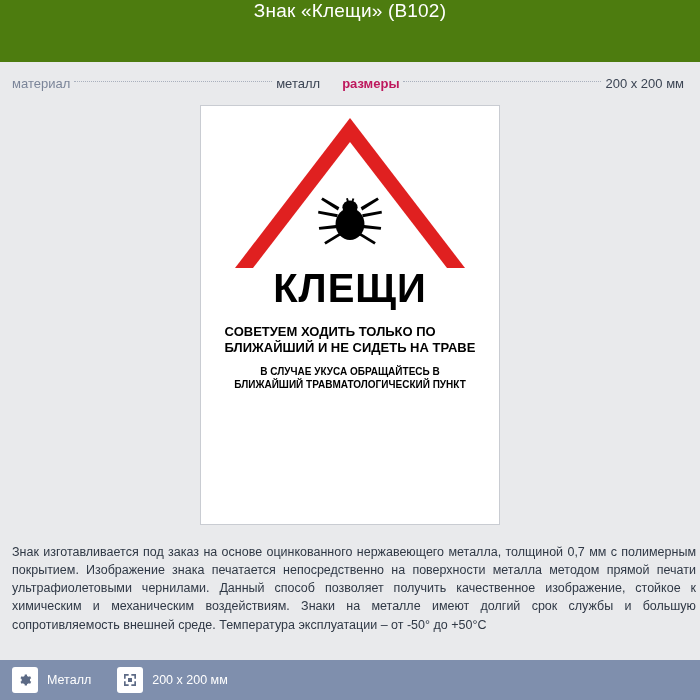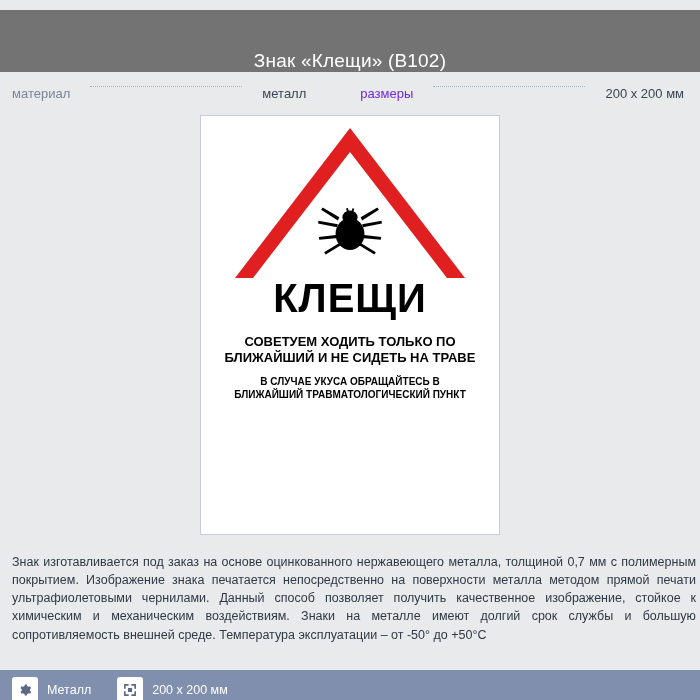--- a/index.html
+++ b/index.html
@@ -15,48 +15,46 @@
   }
   .page {
     position: relative;
     width: 700px;
     height: 700px;
     background: #e9eaec;
   }
   
   .header {
     height: 62px;
-    background: #737373;
-    display: flex;
-    align-items: flex-end;
-    justify-content: center;
-    margin-top: 10px;
+    background: #4d7c0f;
+    display: flex;
+    align-items: flex-start;
+    justify-content: center;
   }
   .header-title {
     color: #ffffff;
     font-size: 19px;
     font-weight: normal;
     letter-spacing: 0.2px;
   }
   
   .specs {
     display: flex;
-    align-items: flex-start;
+    align-items: center;
     padding: 14px 12px 0 12px;
     font-size: 13px;
     color: #4c5666;
-    gap: 16px;
   }
   .spec-label {
     color: #7b8599;
     white-space: nowrap;
   }
   .spec-label.bold {
-    font-weight: normal;
-    color: #6d28d9;
+    font-weight: bold;
+    color: #be185d;
   }
   .dots {
     flex: 1 1 auto;
     border-bottom: 1px dotted #a9b0bd;
     margin: 0 4px 4px 4px;
     height: 0;
   }
   .spec-value {
     color: #3b4453;
     white-space: nowrap;
@@ -132,21 +130,21 @@
   }
   .sign-name {
     font-size: 40px;
     font-weight: bold;
     color: #000000;
     letter-spacing: 1px;
     line-height: 1;
   }
   .sign-sub {
     margin-top: 16px;
-    text-align: center;
+    text-align: left;
     font-size: 13px;
     font-weight: bold;
     color: #000000;
     line-height: 1.25;
     padding: 0 10px;
   }
   .sign-sub2 {
     margin-top: 8px;
     text-align: center;
     font-size: 10px;

